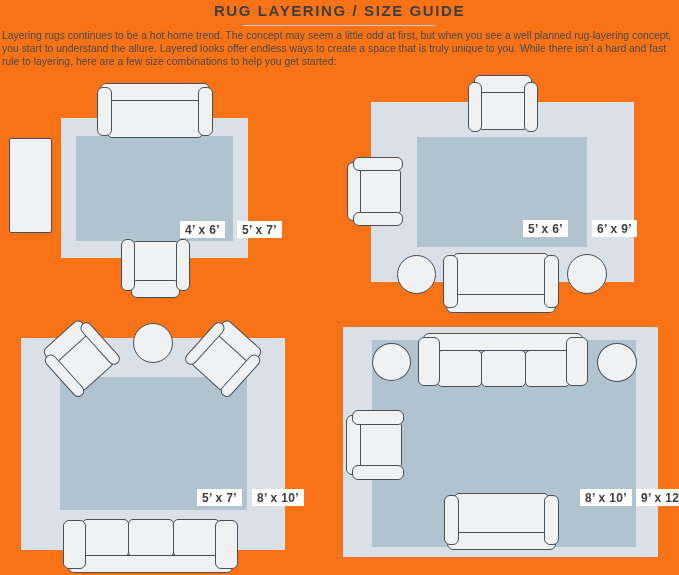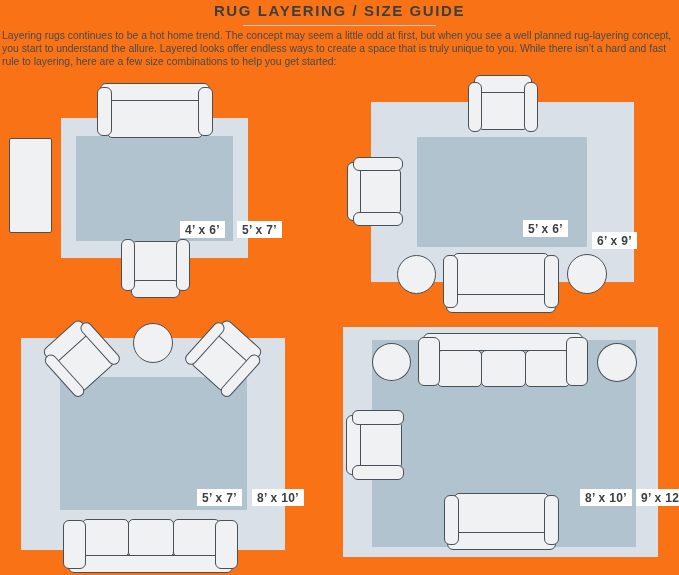--- a/index.html
+++ b/index.html
@@ -144,21 +144,21 @@
       <div class="part back"></div>
       <div class="part seat"></div>
       <div class="part arm arm-l"></div>
       <div class="part arm arm-r"></div>
     </div>
 
     <div class="round" style="left:397px;top:255px;width:39px;height:39px;"></div>
     <div class="round" style="left:567px;top:254px;width:40px;height:40px;"></div>
 
     <span class="size-label" style="left:523px;top:220px;">5’ x 6’</span>
-    <span class="size-label" style="left:592px;top:232px;">6’ x 9’</span>
+    <span class="size-label" style="left:592px;top:220px;">6’ x 9’</span>
   </div>
 
   <div>
     <div class="rug outer" style="left:21px;top:338px;width:264px;height:212px;"></div>
     <div class="rug inner" style="left:60px;top:377px;width:187px;height:133px;"></div>
 
     <div class="furn chair-down rot-l" style="left:50px;top:327px;width:60px;height:60px;">
       <div class="part back"></div>
       <div class="part seat"></div>
       <div class="part arm arm-l"></div>

